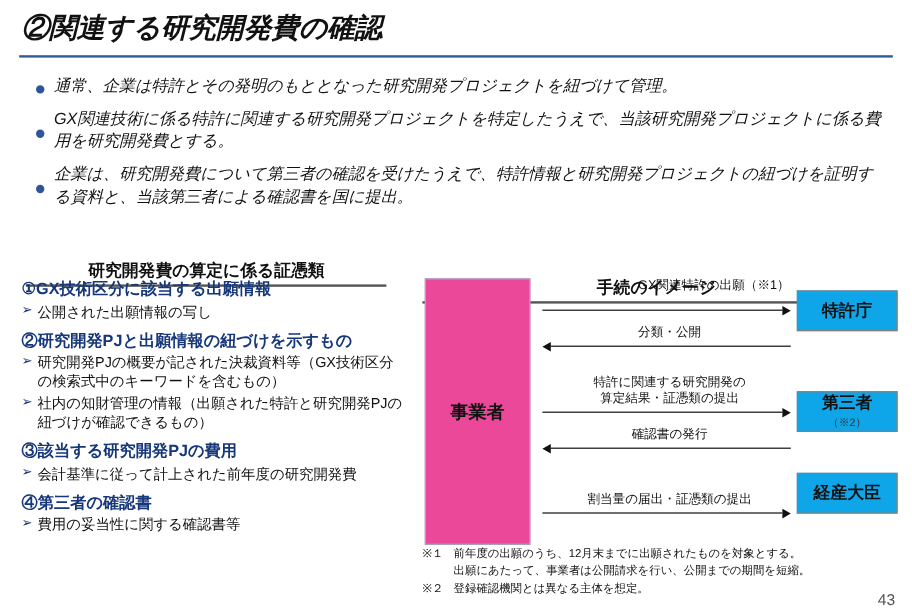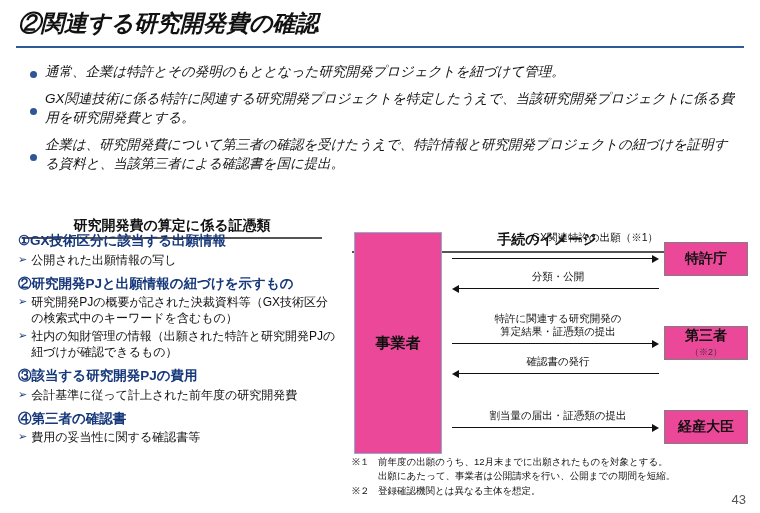--- a/index.html
+++ b/index.html
@@ -144,27 +144,27 @@
     width: 88px;
     height: 222px;
     background: #ec4899;
     border: 1px solid #8eaed0;
     font-size: 15px;
   }
   .box-right {
     right: 0px;
     width: 84px;
     height: 34px;
-    background: #ec4899;
+    background: #0ea5e9;
     border: 1px solid #808080;
     font-size: 14px;
   }
   #box-jpo { top: 14px; }
   #box-third { top: 98px; }
-  #box-minister { top: 182px; }
+  #box-minister { top: 166px; }
   .box-sub {
     font-size: 9px;
     font-weight: normal;
     color: #333333;
     margin-top: 1px;
   }
 
   
   .arrow-label {
     position: absolute;

